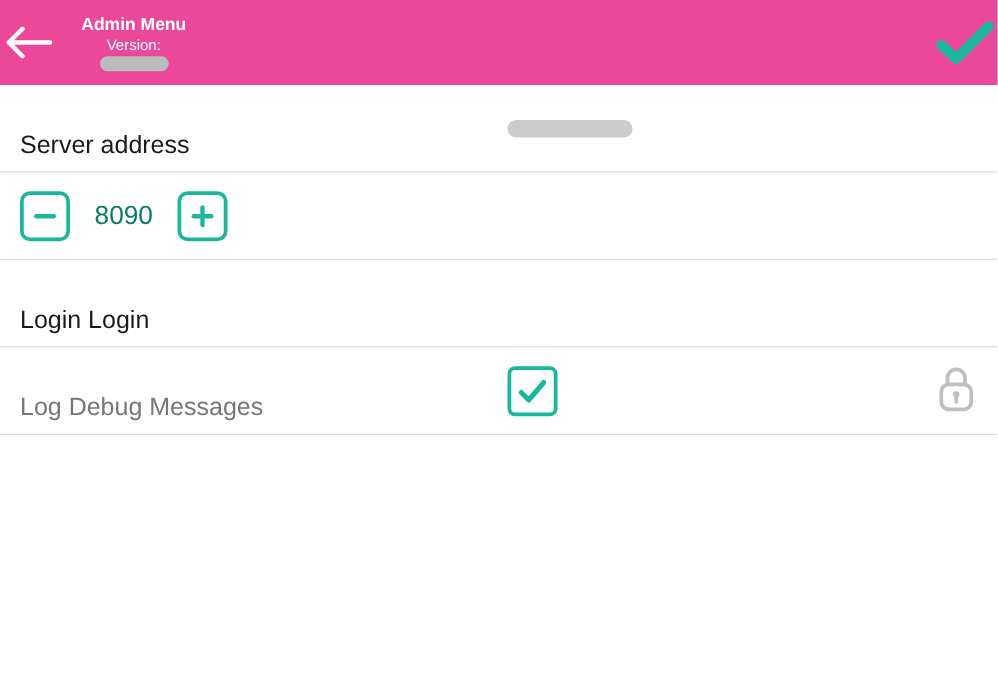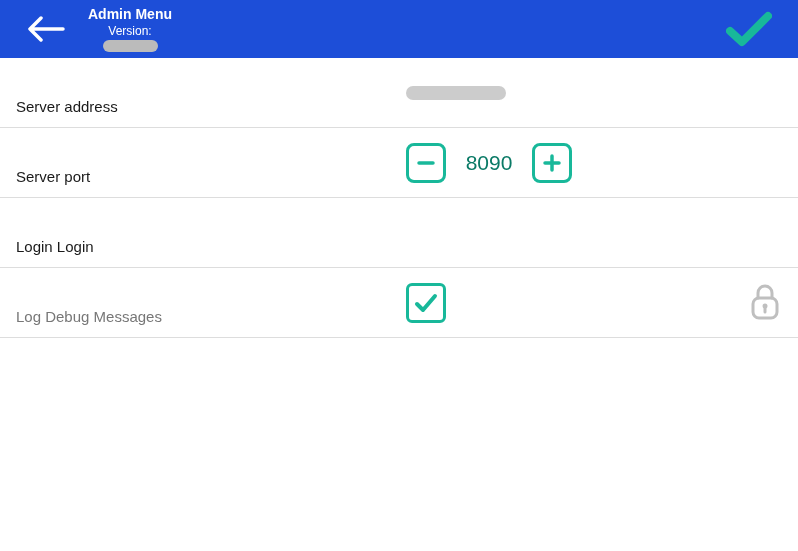--- a/index.html
+++ b/index.html
@@ -8,25 +8,25 @@
       padding: 0;
     }
     body {
       width: 798px;
       height: 551px;
       font-family: -apple-system, BlinkMacSystemFont, "Segoe UI", Arial, sans-serif;
       background: #fff;
       overflow: hidden;
     }
     .header {
-      background: #1d4ed8;
-      height: 58px;
+      background: #ec4899;
+      height: 68px;
       display: flex;
       align-items: center;
-      padding: 0 24px;
+      padding: 0 1px;
       position: relative;
     }
     .back-btn {
       width: 44px;
       height: 44px;
       display: flex;
       align-items: center;
       justify-content: center;
       cursor: pointer;
     }
@@ -68,21 +68,21 @@
     .row {
       display: flex;
       align-items: center;
       height: 70px;
       padding: 0 16px;
       border-bottom: 1px solid #ddd;
       position: relative;
     }
     .row-label {
       width: 390px;
-      font-size: 15px;
+      font-size: 20px;
       color: #1a1a1a;
       margin-top: 27px;
     }
     .row-label.muted {
       color: #777;
     }
     .row-controls {
       display: flex;
       align-items: center;
       gap: 18px;
@@ -150,21 +150,20 @@
 </div>
 
 <div class="row">
   <div class="row-label">Server address</div>
   <div class="row-controls">
     <div class="redacted-pill"></div>
   </div>
 </div>
 
 <div class="row">
-  <div class="row-label">Server port</div>
   <div class="row-controls">
     <div class="stepper-btn">
       <svg width="20" height="20" viewBox="0 0 20 20">
         <line x1="3" y1="10" x2="17" y2="10" stroke="#18b89a" stroke-width="3.5" stroke-linecap="round"></line>
       </svg>
     </div>
     <div class="stepper-value">8090</div>
     <div class="stepper-btn">
       <svg width="20" height="20" viewBox="0 0 20 20">
         <line x1="3" y1="10" x2="17" y2="10" stroke="#18b89a" stroke-width="3.5" stroke-linecap="round"></line>

